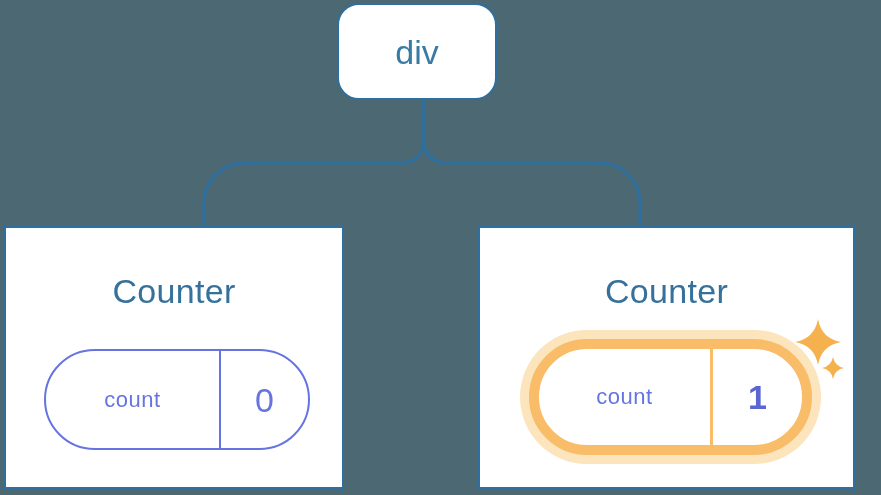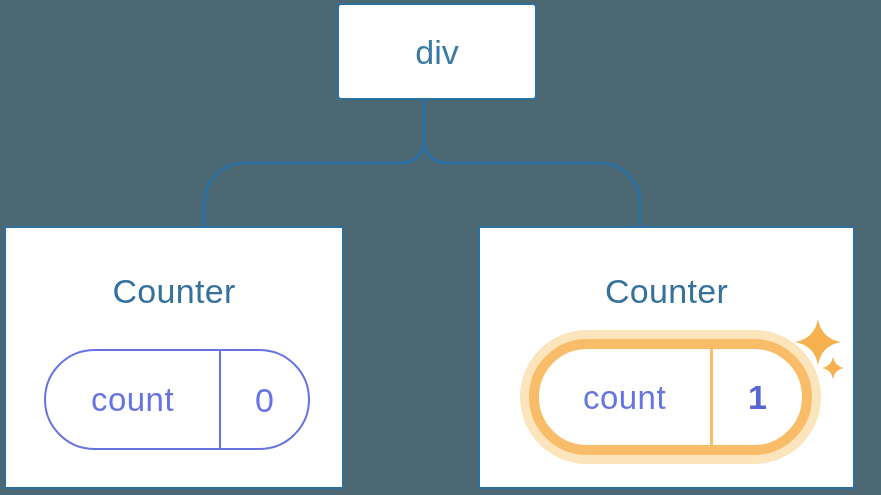--- a/index.html
+++ b/index.html
@@ -20,25 +20,25 @@
     pointer-events: none;
   }
   .connector-path {
     fill: none;
     stroke: var(--line-blue, #2D6F9E);
     stroke-width: 3.2;
   }
   .root-node {
     position: absolute;
     left: 337px; top: 3px;
-    width: 200px; height: 97px;
+    width: 160px; height: 97px;
     box-sizing: border-box;
     background: var(--card-bg, #FFFFFF);
     border: 2.5px solid var(--line-blue, #2D6F9E);
-    border-radius: 4px;
+    border-radius: 22px;
     display: flex; align-items: center; justify-content: center;
   }
   .root-node-label {
     color: var(--div-text, #3A7BA6);
     font-size: 34px; font-weight: 500; line-height: 1;
   }
   .card {
     position: absolute;
     top: 226px;
     height: 263px;
@@ -81,21 +81,21 @@
   }
   .pill-plain .pill-key-section { width: 173px; }
   .pill-plain .pill-value-section { flex: 1; }
   .pill-highlighted .pill-key-section { width: 171px; }
   .pill-highlighted .pill-value-section { flex: 1; }
   .pill-divider { height: 100%; }
   .pill-plain .pill-divider { width: 2px; background: var(--purple, #6674E2); }
   .pill-highlighted .pill-divider { width: 3px; background: var(--orange, #F9BC68); }
   .state-key {
     color: var(--purple, #6674E2);
-    font-size: 33px; font-weight: 400; line-height: 1;
+    font-size: 22px; font-weight: 400; line-height: 1;
     letter-spacing: 0.5px;
   }
   .state-value {
     color: var(--purple, #6674E2);
     font-size: 34px; font-weight: 400; line-height: 1;
   }
   .state-value-bold {
     color: var(--bold-purple, #5865D2);
     font-size: 34px; font-weight: 700; line-height: 1;
   }

